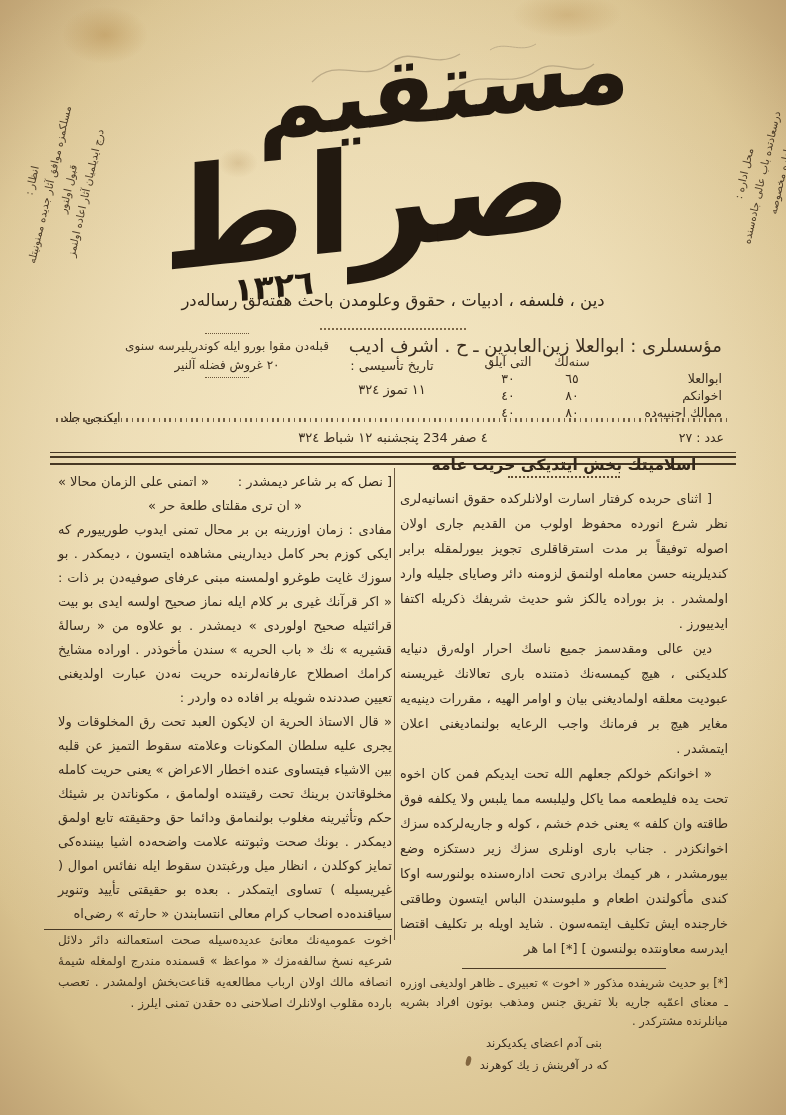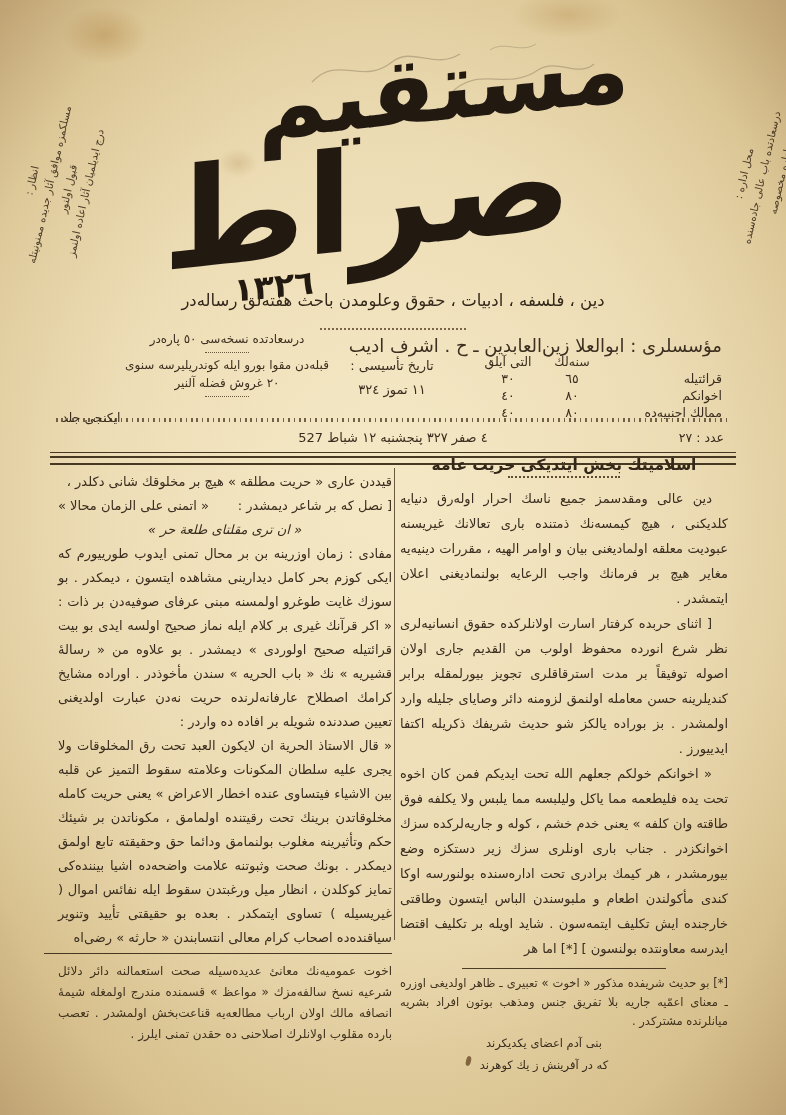--- a/index.html
+++ b/index.html
@@ -61,23 +61,23 @@
   .article-body p{margin:0;text-indent:16px;}
   .fn-sep{width:62%;margin:7px auto 5px;border-top:1.2px solid #4c3b26;}
   .footnote{font-size:11.5px;line-height:19px;text-align:justify;margin:0;color:#41331f;}
   .poetry{text-align:center;font-size:11.5px;line-height:19px;margin:3px 40px 0 0;}
 
   
   .col-left{position:absolute;top:470px;left:58px;width:334px;}
   .left-body{font-size:13px;line-height:24px;text-align:justify;color:#3a2d1f;}
   .left-body p{margin:0;}
   .verse-line{display:flex;justify-content:space-between;}
-  .verse-center{text-align:center;font-style:italic;}
+  .verse-center{text-align:center;}
   .left-rule{margin:3px 0 0 -14px;border-top:1.5px solid #473824;}
-  .left-footer{font-size:12px;line-height:21px;text-align:justify;margin:7px 0 0;color:#41331f;}
+  .left-footer{font-size:12px;line-height:21px;text-align:justify;margin:0 0 0;color:#41331f;}
 </style>
 </head>
 <body>
 
 <div class="page">
 
   <div class="stain stain-a"></div>
   <div class="stain stain-b"></div>
   <div class="stain stain-c"></div>
   <div class="speck"></div>
@@ -111,21 +111,21 @@
 
   <div class="founders">مؤسسلرى : ابوالعلا زين‌العابدين ـ ح . اشرف اديب</div>
 
   <div class="sub-table">
     <div class="st-row">
       <span class="st-label"></span>
       <span class="st-num">سنه‌لك</span>
       <span class="st-num">التى آيلق</span>
     </div>
     <div class="st-row">
-      <span class="st-label">قرائتيله</span>
+      <span class="st-label">ابوالعلا</span>
       <span class="st-num">٦٥</span>
       <span class="st-num">٣٠</span>
     </div>
     <div class="st-row">
       <span class="st-label">اخوانكم</span>
       <span class="st-num">٨٠</span>
       <span class="st-num">٤٠</span>
     </div>
     <div class="st-row">
       <span class="st-label">ممالك اجنبيه‌ده</span>
@@ -133,54 +133,52 @@
       <span class="st-num">٤٠</span>
     </div>
   </div>
 
   <div class="founding">
     <div>تاريخ تأسيسى :</div>
     <div>١١ تموز ٣٢٤</div>
   </div>
 
   <div class="prices">
-    <div>درسعادتده نسخه‌سى ٥٠ پاره‌در</div>
     <div class="mini-div"></div>
     <div>قبله‌دن مقوا بورو ايله كوندريليرسه سنوى</div>
     <div>٢٠ غروش فضله آلنير</div>
     <div class="mini-div"></div>
   </div>
 
   <div class="dotted-rule"></div>
 
   <div class="issue-volume">ايكنجى جلد</div>
-  <div class="issue-date">٤ صفر ٣٢٧ پنجشنبه ١٢ شباط 527</div>
+  <div class="issue-date">٤ صفر 234 پنجشنبه ١٢ شباط ٣٢٤</div>
   <div class="issue-number">عدد : ٢٧</div>
   <div class="rule-a"></div>
   <div class="rule-b"></div>
 
   <div class="col-divider"></div>
 
   <div class="col-right">
     <h2 class="article-title">اسلاميتك بخش ايتديكى حريت عامه</h2>
     <div class="title-underline"></div>
     <div class="article-body">
+      <p>[ اثناى حربده كرفتار اسارت اولانلركده حقوق انسانيه‌لرى نظر شرع انورده محفوظ اولوب من القديم جارى اولان اصوله توفيقاً بر مدت استرقاقلرى تجويز بيورلمقله برابر كنديلرينه حسن معامله اولنمق لزومنه دائر وصاياى جليله وارد اولمشدر . بز بوراده يالكز شو حديث شريفك ذكريله اكتفا ايدييورز .</p>
       <p>دين عالى ومقدسمز جميع ناسك احرار اوله‌رق دنيايه كلديكنى ، هيچ كيمسه‌نك ذمتنده بارى تعالانك غيريسنه عبوديت معلقه اولماديغنى بيان و اوامر الهيه ، مقررات دينيه‌يه مغاير هيچ بر فرمانك واجب الرعايه بولنماديغنى اعلان ايتمشدر .</p>
-      <p>[ اثناى حربده كرفتار اسارت اولانلركده حقوق انسانيه‌لرى نظر شرع انورده محفوظ اولوب من القديم جارى اولان اصوله توفيقاً بر مدت استرقاقلرى تجويز بيورلمقله برابر كنديلرينه حسن معامله اولنمق لزومنه دائر وصاياى جليله وارد اولمشدر . بز بوراده يالكز شو حديث شريفك ذكريله اكتفا ايدييورز .</p>
       <p>« اخوانكم خولكم جعلهم الله تحت ايديكم فمن كان اخوه تحت يده فليطعمه مما ياكل وليلبسه مما يلبس ولا يكلفه فوق طاقته وان كلفه » يعنى خدم خشم ، كوله و جاريه‌لركده سزك اخوانكزدر . جناب بارى اونلرى سزك زير دستكزه وضع بيورمشدر ، هر كيمك برادرى تحت اداره‌سنده بولنورسه اوكا كندى مأكولندن اطعام و ملبوسندن الباس ايتسون وطاقتى خارجنده ايش تكليف ايتمه‌سون . شايد اويله بر تكليف اقتضا ايدرسه معاونتده بولنسون ] [*] اما هر</p>
     </div>
     <div class="fn-sep"></div>
     <p class="footnote">[*] بو حديث شريفده مذكور « اخوت » تعبيرى ـ ظاهر اولديغى اوزره ـ معناى اعمّيه جاريه بلا تفريق جنس ومذهب بوتون افراد بشريه ميانلرنده مشتركدر .</p>
     <div class="poetry">بنى آدم اعضاى يكديكرند</div>
     <div class="poetry">كه در آفرينش ز يك كوهرند</div>
   </div>
 
   <div class="col-left">
     <div class="left-body">
-      <p>قيددن عارى « حريت مطلقه » هيچ بر مخلوقك شانى دكلدر ،</p>
       <div class="verse-line">
         <span>[ نصل كه بر شاعر ديمشدر :</span>
         <span>« اتمنى على الزمان محالا »</span>
       </div>
       <p class="verse-center">« ان ترى مقلتاى طلعة حر »</p>
       <p>مفادى : زمان اوزرينه بن بر محال تمنى ايدوب طورييورم كه ايكى كوزم بحر كامل ديدارينى مشاهده ايتسون ، ديمكدر . بو سوزك غايت طوغرو اولمسنه مبنى عرفاى صوفيه‌دن بر ذات : « اكر قرآنك غيرى بر كلام ايله نماز صحيح اولسه ايدى بو بيت قرائتيله صحيح اولوردى » ديمشدر . بو علاوه من « رسالهٔ قشيريه » نك « باب الحريه » سندن مأخوذدر . اوراده مشايخ كرامك اصطلاح عارفانه‌لرنده حريت نه‌دن عبارت اولديغنى تعيين صددنده شويله بر افاده ده واردر :</p>
       <p>« قال الاستاذ الحرية ان لايكون العبد تحت رق المخلوقات ولا يجرى عليه سلطان المكونات وعلامته سقوط التميز عن قلبه بين الاشياء فيتساوى عنده اخطار الاعراض » يعنى حريت كامله مخلوقاتدن برينك تحت رقيتنده اولمامق ، مكوناتدن بر شيئك حكم وتأثيرينه مغلوب بولنمامق ودائما حق وحقيقته تابع اولمق ديمكدر . بونك صحت وثبوتنه علامت واضحه‌ده اشيا بيننده‌كى تمايز كوكلدن ، انظار ميل ورغبتدن سقوط ايله نفائس اموال ( غيريسيله ) تساوى ايتمكدر . بعده بو حقيقتى تأييد وتنوير سياقنده‌ده اصحاب كرام معالى انتسابندن « حارثه » رضى‌اه</p>
     </div>
     <div class="left-rule"></div>
     <p class="left-footer">اخوت عموميه‌نك معانئ عديده‌سيله صحت استعمالنه دائر دلائل شرعيه نسخ سالفه‌مزك « مواعظ » قسمنده مندرج اولمغله شيمهٔ انصافه مالك اولان ارباب مطالعه‌يه قناعت‌بخش اولمشدر . تعصب بارده مقلوب اولانلرك اصلاحنى ده حقدن تمنى ايلرز .</p>

